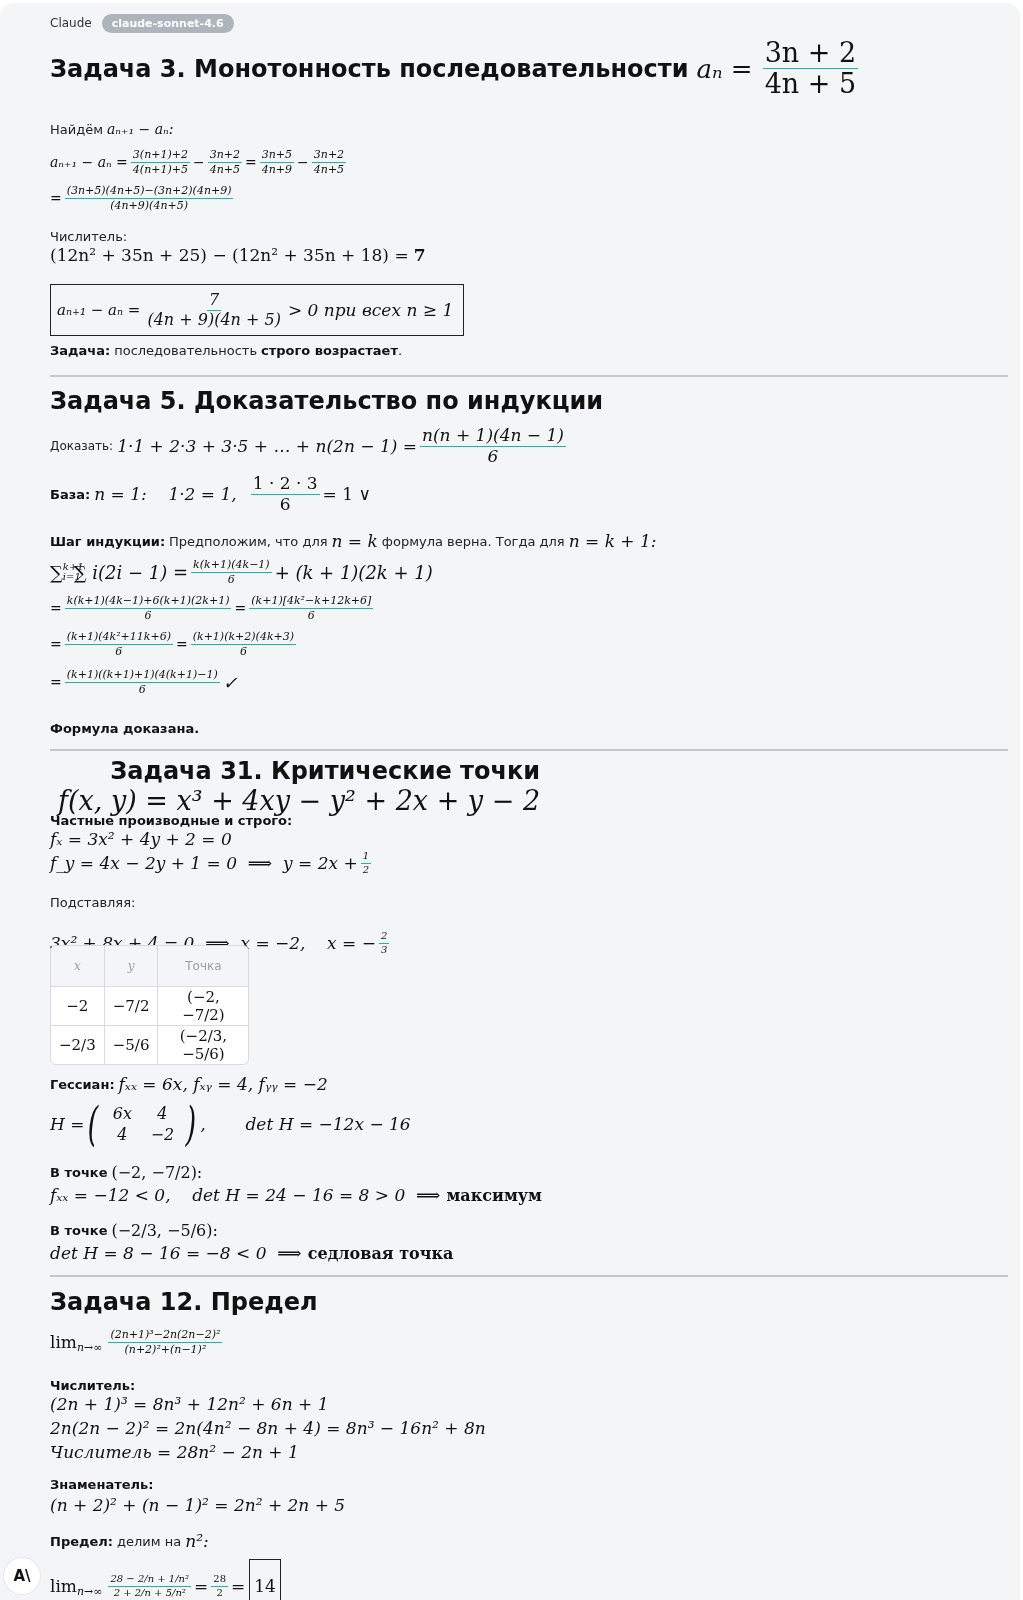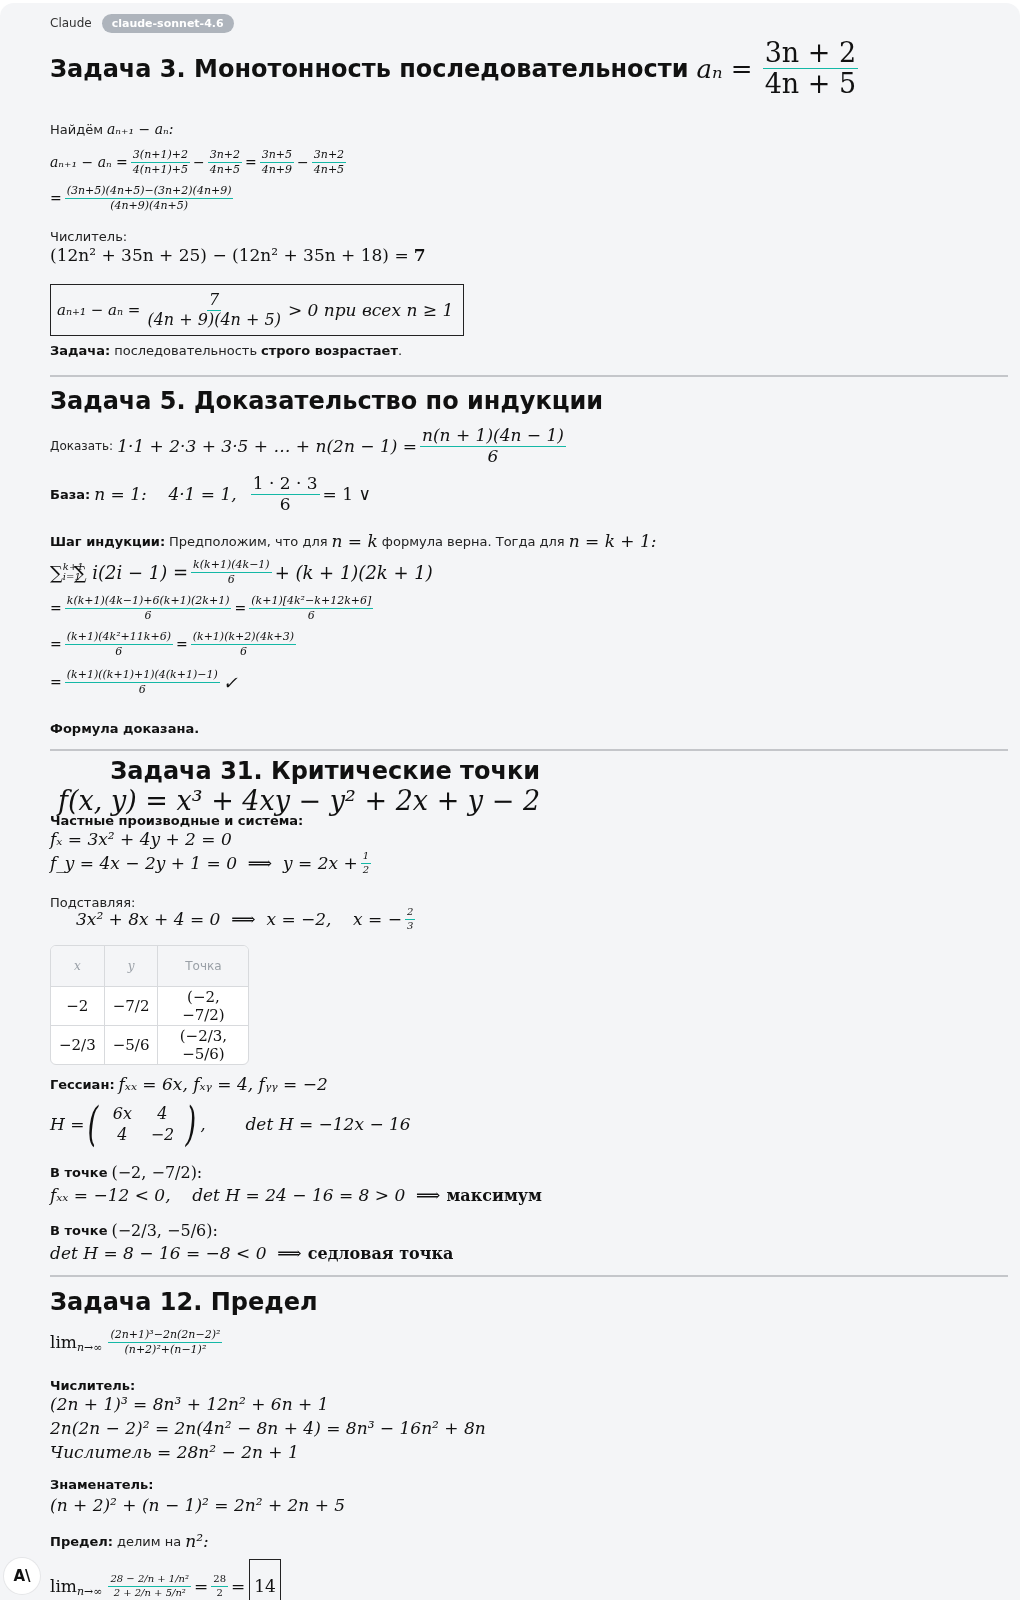--- a/index.html
+++ b/index.html
@@ -139,21 +139,21 @@
     <span class="t" style="font-size:12px;">Доказать:</span>
     <span class="mi" style="margin-left:4px;font-size:17px;">1·1 + 2·3 + 3·5 + … + n(2n − 1) =</span>
     <span class="frac mi" style="font-size:17px;">
           <span class="num">n(n + 1)(4n − 1)</span>
           <span class="den m">6</span>
         </span>
   </div>
 
   <div class="line" style="top:472px;">
     <span class="tb">База:</span>
-    <span class="mi" style="margin-left:4px;font-size:17px;white-space:pre;">n = 1:    4·1 = 1,</span>
+    <span class="mi" style="margin-left:4px;font-size:17px;white-space:pre;">n = 1:    1·2 = 1,</span>
     <span class="frac m" style="font-size:17px;margin-left:14px;">
           <span class="num">1 · 2 · 3</span>
           <span class="den">6</span>
         </span>
     <span class="m" style="font-size:17px;">= 1 ∨</span>
   </div>
 
   <div class="line" style="top:528px;">
     <span class="tb">Шаг индукции:</span>
     <span class="t" style="margin-left:4px;">Предположим, что для</span>
@@ -216,34 +216,34 @@
   </div>
 
   <div class="divider" style="top:746px;"></div>
 
   <h2 style="top:754px;display:flex;align-items:flex-end;flex-direction:column;">
     <span>Задача 31. Критические точки</span>
     <span class="mi" style="margin-left:8px;font-weight:normal;font-size:27px;">f(x, y) = x³ + 4xy − y² + 2x + y − 2</span>
   </h2>
 
   <div class="line" style="top:810px;">
-    <span class="tb">Частные производные и система:</span>
+    <span class="tb">Частные производные и строго:</span>
   </div>
   <div class="line mi" style="top:826px;font-size:17px;">
     <span>fₓ = 3x² + 4y + 2 = 0</span>
   </div>
   <div class="line mi" style="top:848px;font-size:17px;white-space:pre;">
     <span>f_y = 4x − 2y + 1 = 0  ⟹  y = 2x +</span>
     <span class="frac m tiny"><span class="num">1</span><span class="den">2</span></span>
   </div>
 
   <div class="line" style="top:892px;">
     <span class="t">Подставляя:</span>
   </div>
-  <div class="line mi" style="top:904px;font-size:17px;white-space:pre;margin-left:26px;">
+  <div class="line mi" style="top:928px;font-size:17px;white-space:pre;">
     <span>3x² + 8x + 4 = 0  ⟹  x = −2,    x = −</span>
     <span class="frac m tiny"><span class="num">2</span><span class="den">3</span></span>
   </div>
 
   <table class="pts">
     <thead>
       <tr>
         <th class="mi" style="width:20px;">x</th>
         <th class="mi" style="width:20px;">y</th>
         <th style="width:70px;">Точка</th>

